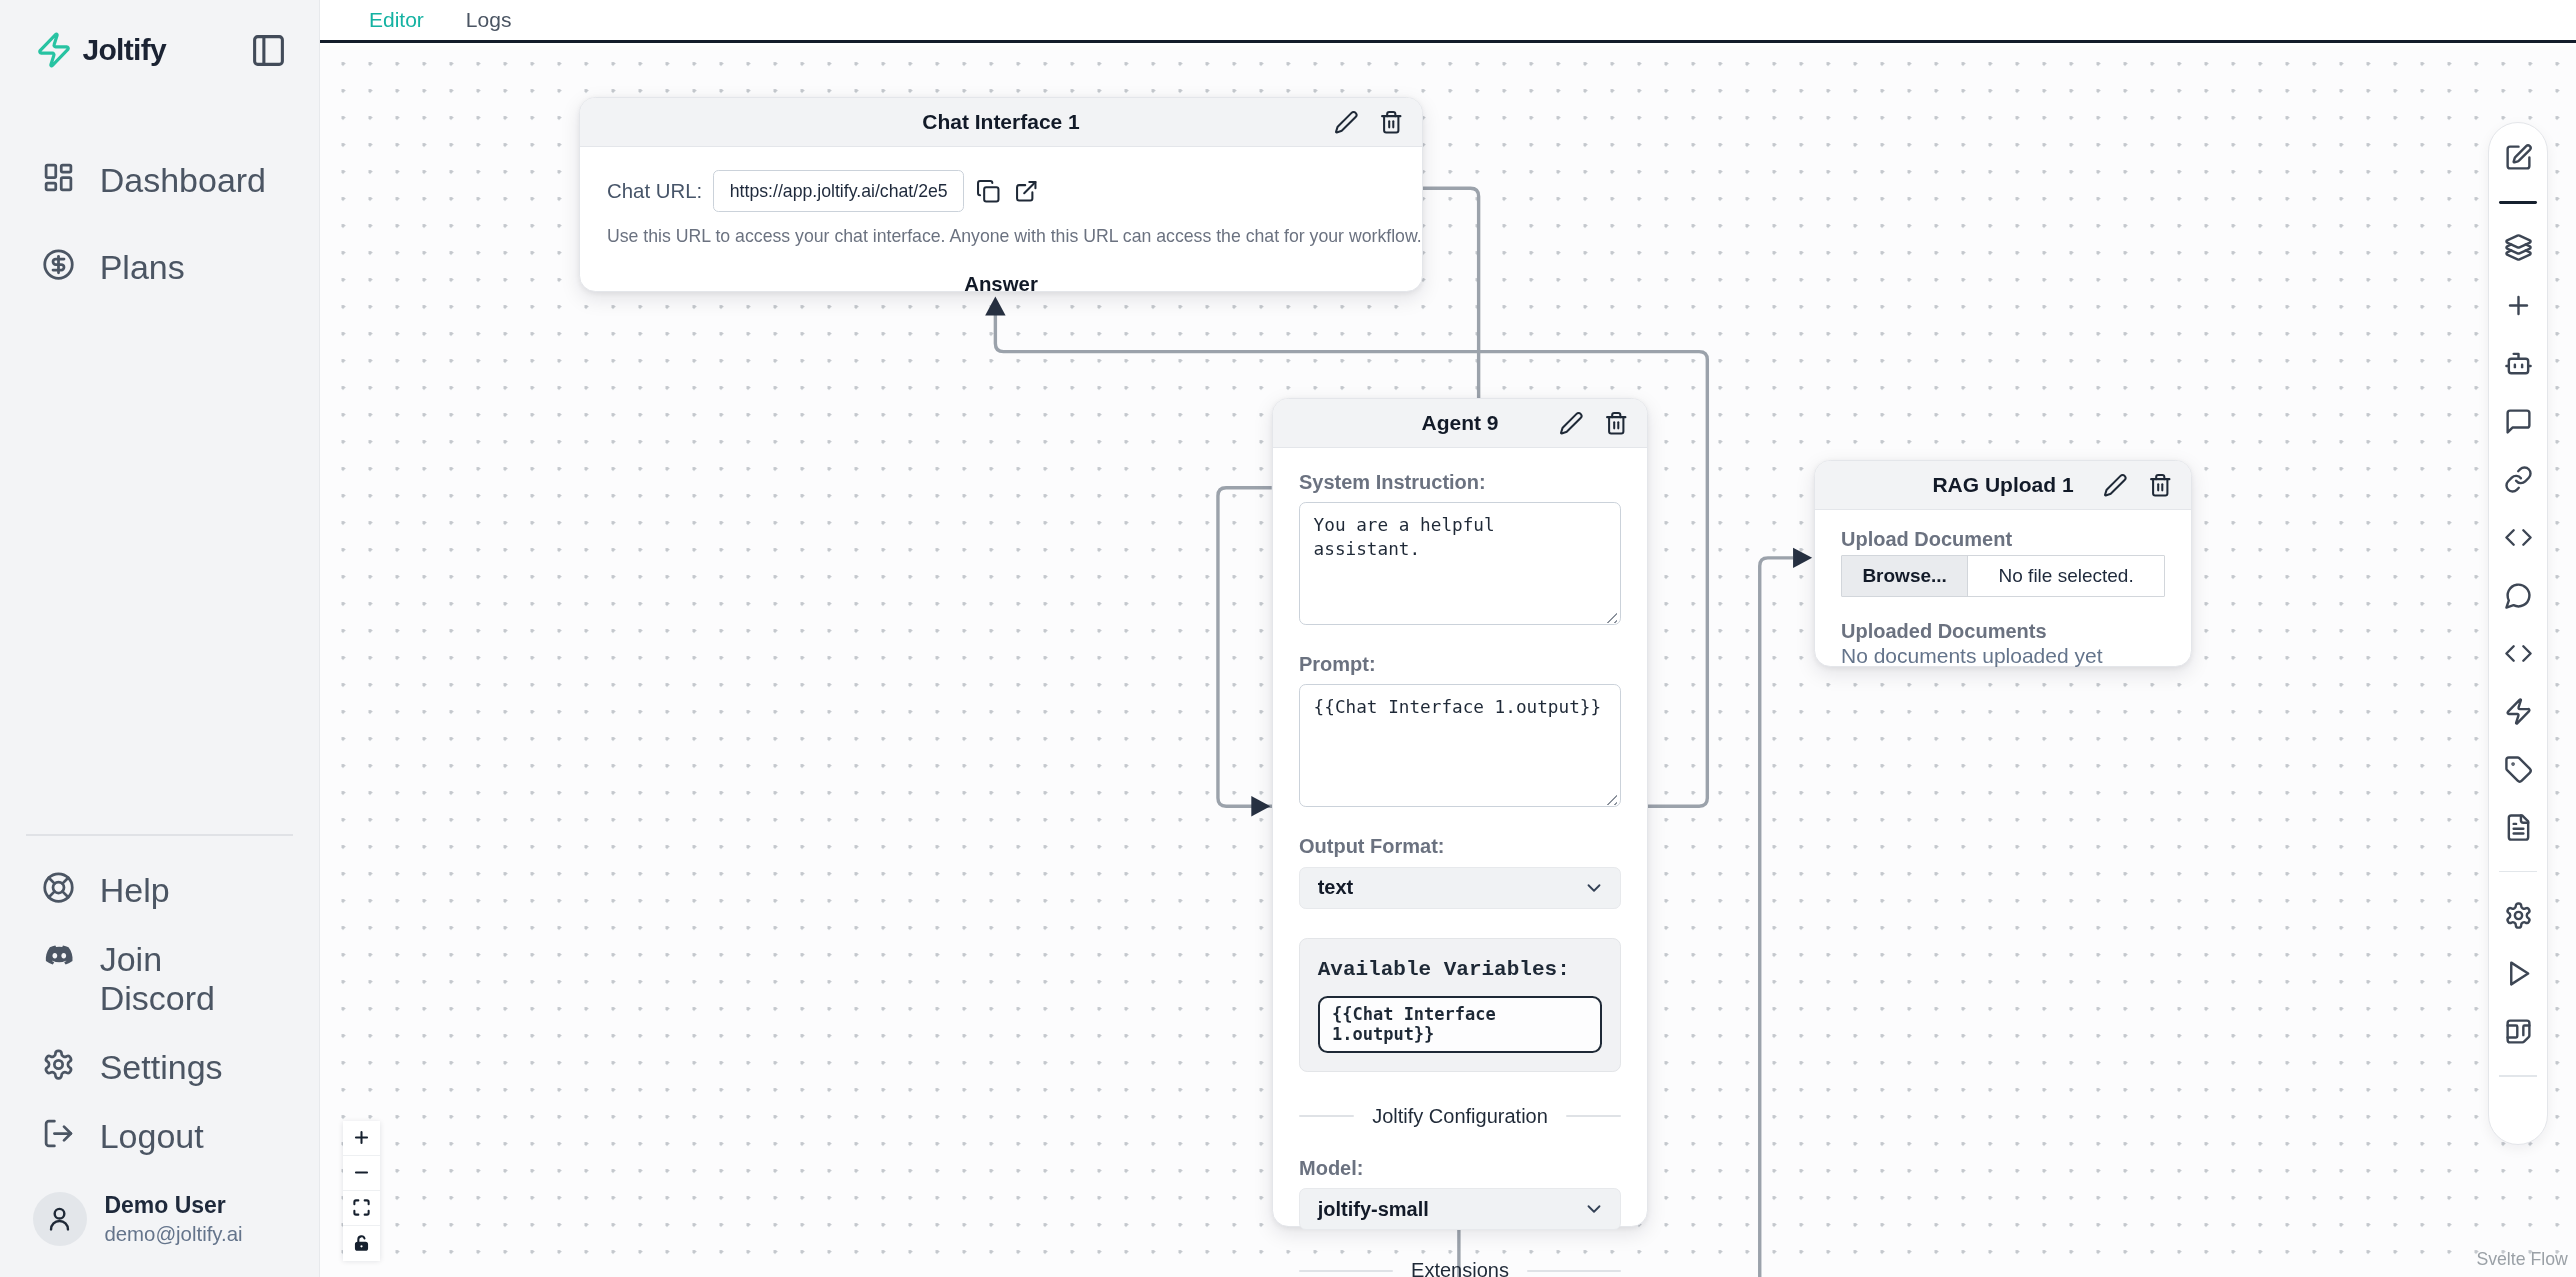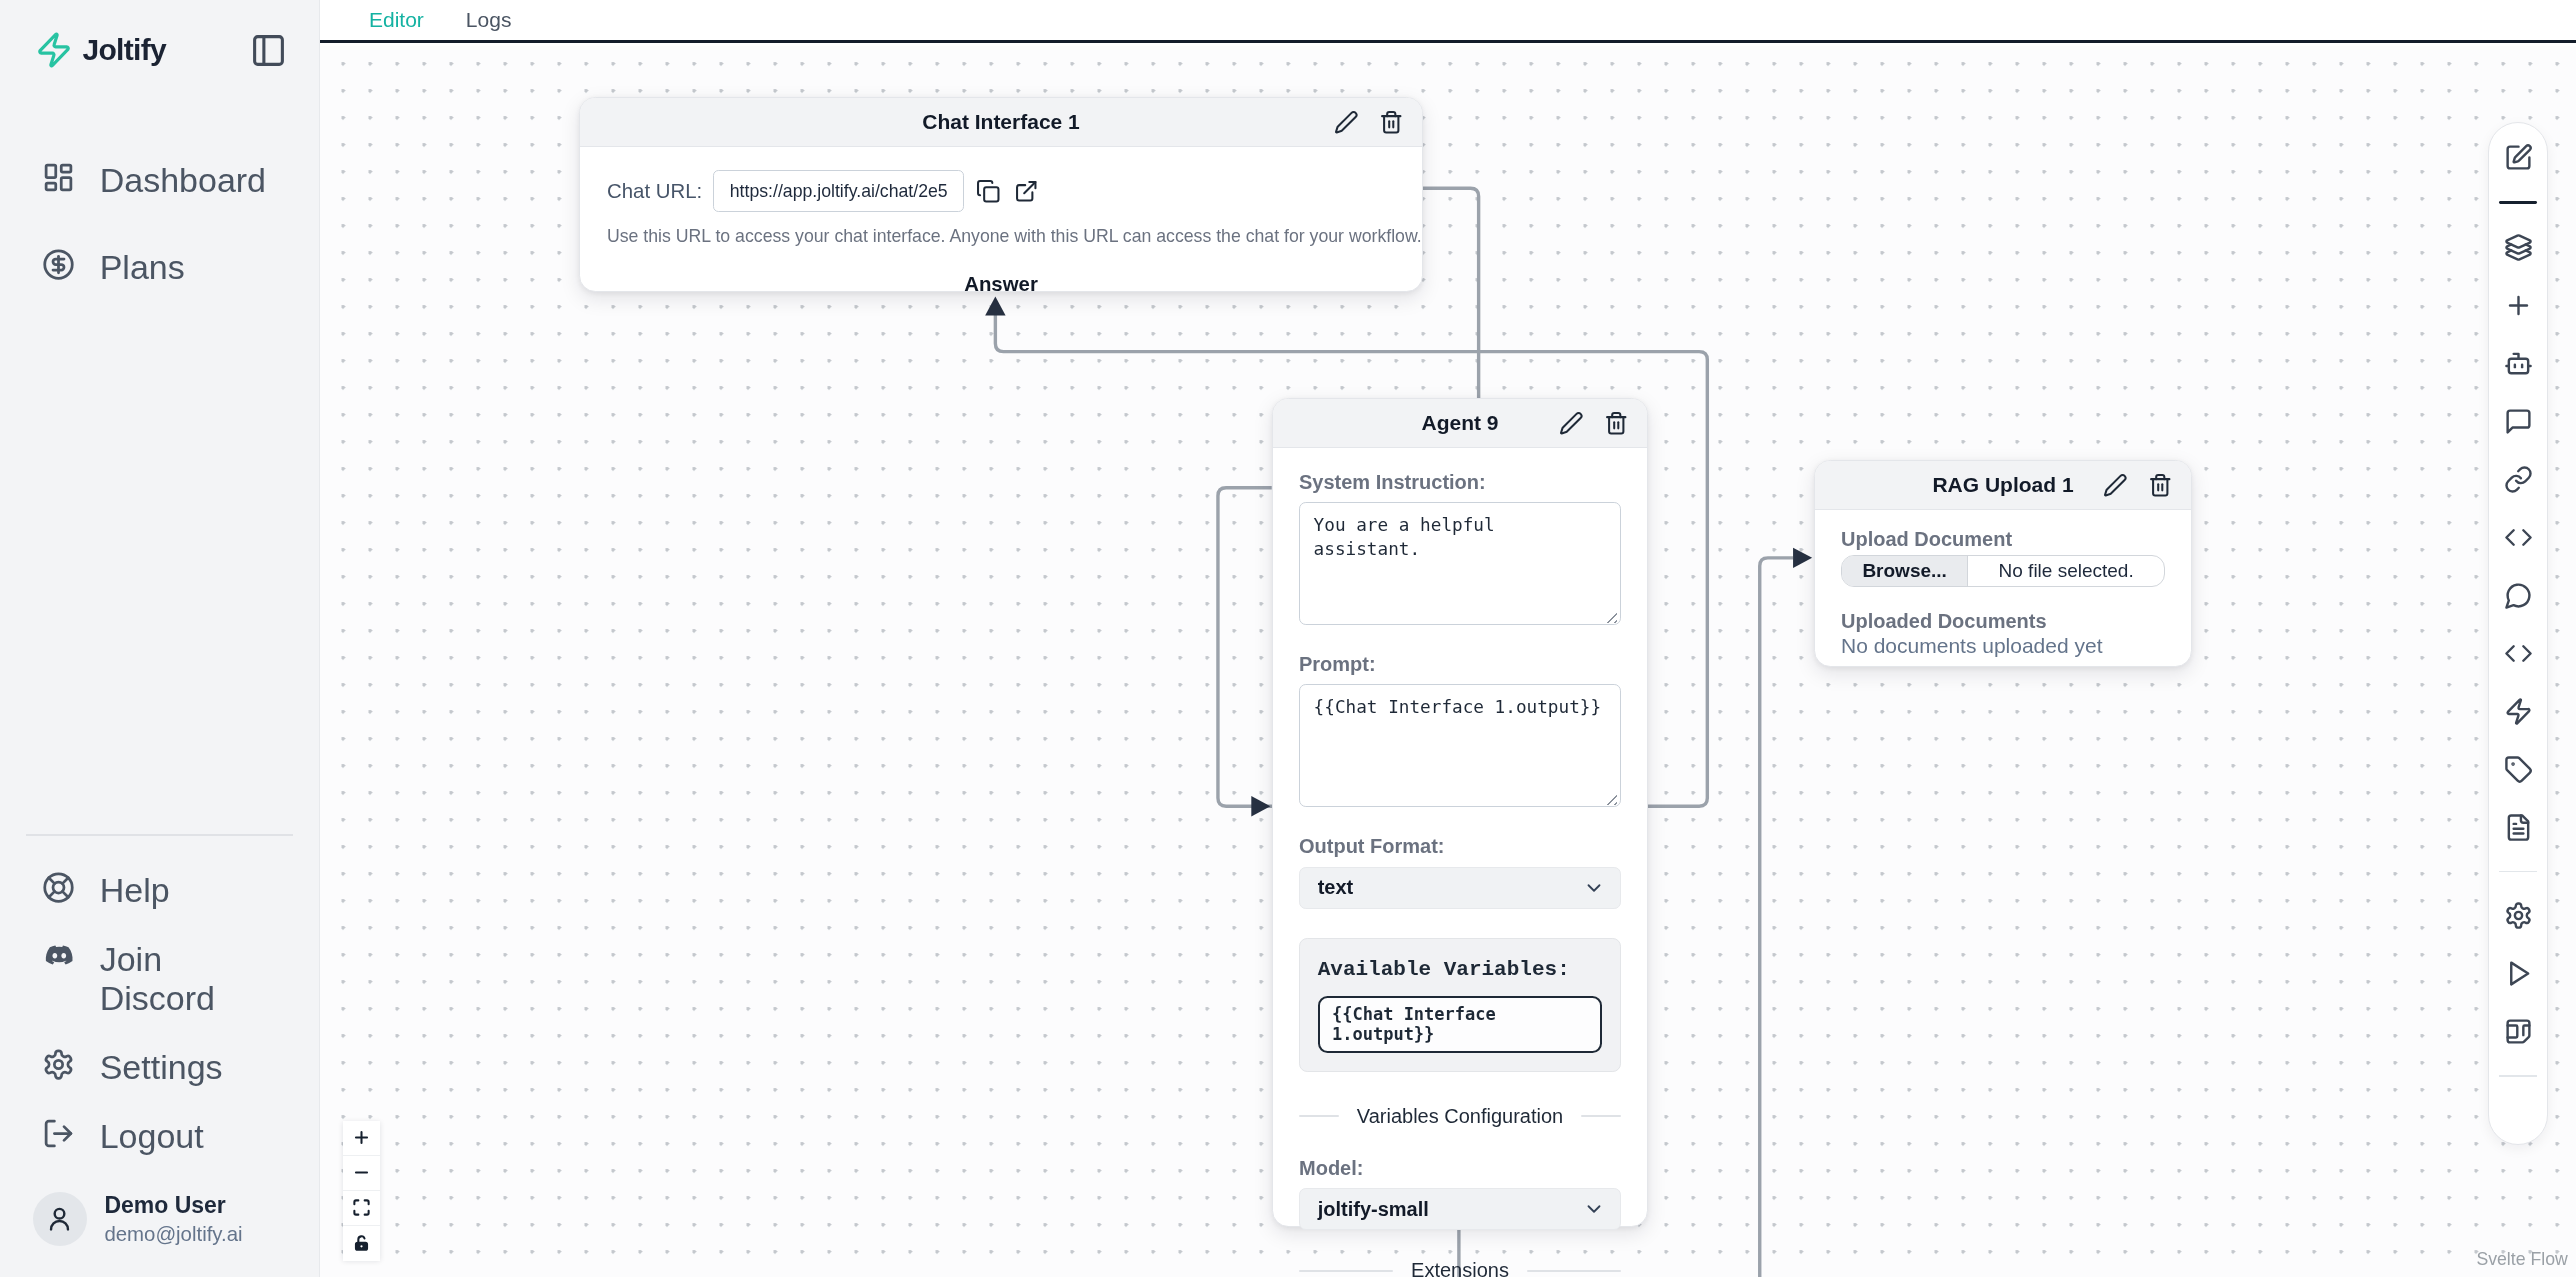--- a/index.html
+++ b/index.html
@@ -79,22 +79,22 @@
   .vars-box { background:#f1f2f4; border:1.4px solid #e3e5e8; border-radius:8.2px;
     padding:19px 17.7px 17.7px 17.7px; margin-bottom:33px;}
   .vars-title { font-size:21px; font-weight:700; color:#1e2936; margin-bottom:15px;font-family:Liberation Mono, monospace;}
   .var-chip { display:inline-block; background:#fdfdfe; border:2px solid #1e2936; border-radius:9.5px;
     padding:6.8px 12.3px; font-family:"DejaVu Sans Mono", monospace; font-size:17px; font-weight:700; color:#1e2936;}
   .divider-row { display:flex; align-items:center; gap:17.7px; margin-bottom:29px;}
   .divider-row .line { flex:1; height:2px; background:#dfe2e6; border-radius:1.4px;}
   .divider-row .divider-text { font-size:20px; color:#1f2937;}
 
   
-  .file-input { display:flex; align-items:stretch; border:1.4px solid #d2d6db; border-radius:13px;
-    overflow:hidden; height:32px; margin-top:4.1px; background:#fff;}
+  .file-input { display:flex; align-items:stretch; border:1.4px solid #d2d6db; border-radius:1px;
+    overflow:hidden; height:42px; margin-top:4.1px; background:#fff;}
   .browse-btn { background:#e9ebee; border:none; border-right:1.4px solid #d2d6db; padding:0 20.4px;
     font-size:19px; font-weight:600; color:#121a28; cursor:pointer; font-family:inherit;}
   .file-status { flex:1; display:flex; align-items:center; justify-content:center;
     font-size:19px; color:#1e293b;}
   .uploaded-label { margin-top:23px;}
   .uploaded-empty { font-size:21px; color:#64748b; margin-top:1.4px;}
 
   
   .tool-rail { position:absolute; left:2168px; top:76px; width:60px; height:1023px;
     background:#ffffff; border:1.4px solid #e4e6ea; border-radius:30px;
@@ -302,21 +302,21 @@
           <svg viewBox="0 0 24 24" fill="none" stroke="currentColor" stroke-width="2" stroke-linecap="round" stroke-linejoin="round">
               <polyline points="6 9 12 15 18 9"></polyline>
             </svg>
         </div>
         <div class="vars-box">
           <div class="vars-title">Available Variables:</div>
           <span class="var-chip">{{Chat Interface 1.output}}</span>
         </div>
         <div class="divider-row">
           <span class="line"></span>
-          <span class="divider-text">Variables Configuration</span>
+          <span class="divider-text">Joltify Configuration</span>
           <span class="line"></span>
         </div>
         <div class="field-label">Model:</div>
         <div class="select">
           <span>joltify-small</span>
           <svg viewBox="0 0 24 24" fill="none" stroke="currentColor" stroke-width="2" stroke-linecap="round" stroke-linejoin="round">
               <polyline points="6 9 12 15 18 9"></polyline>
             </svg>
         </div>
         <div class="divider-row">

